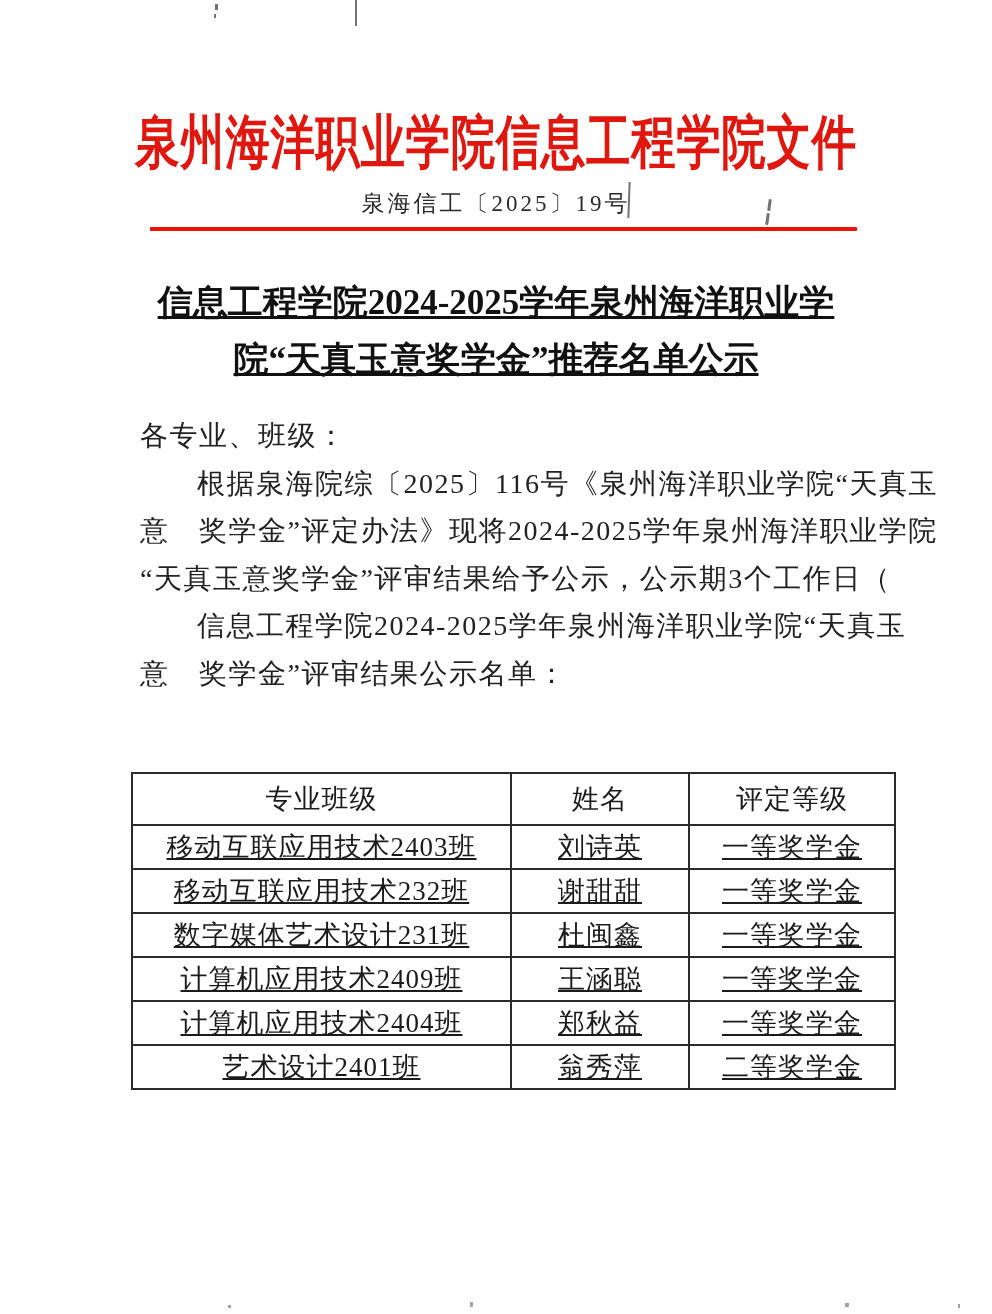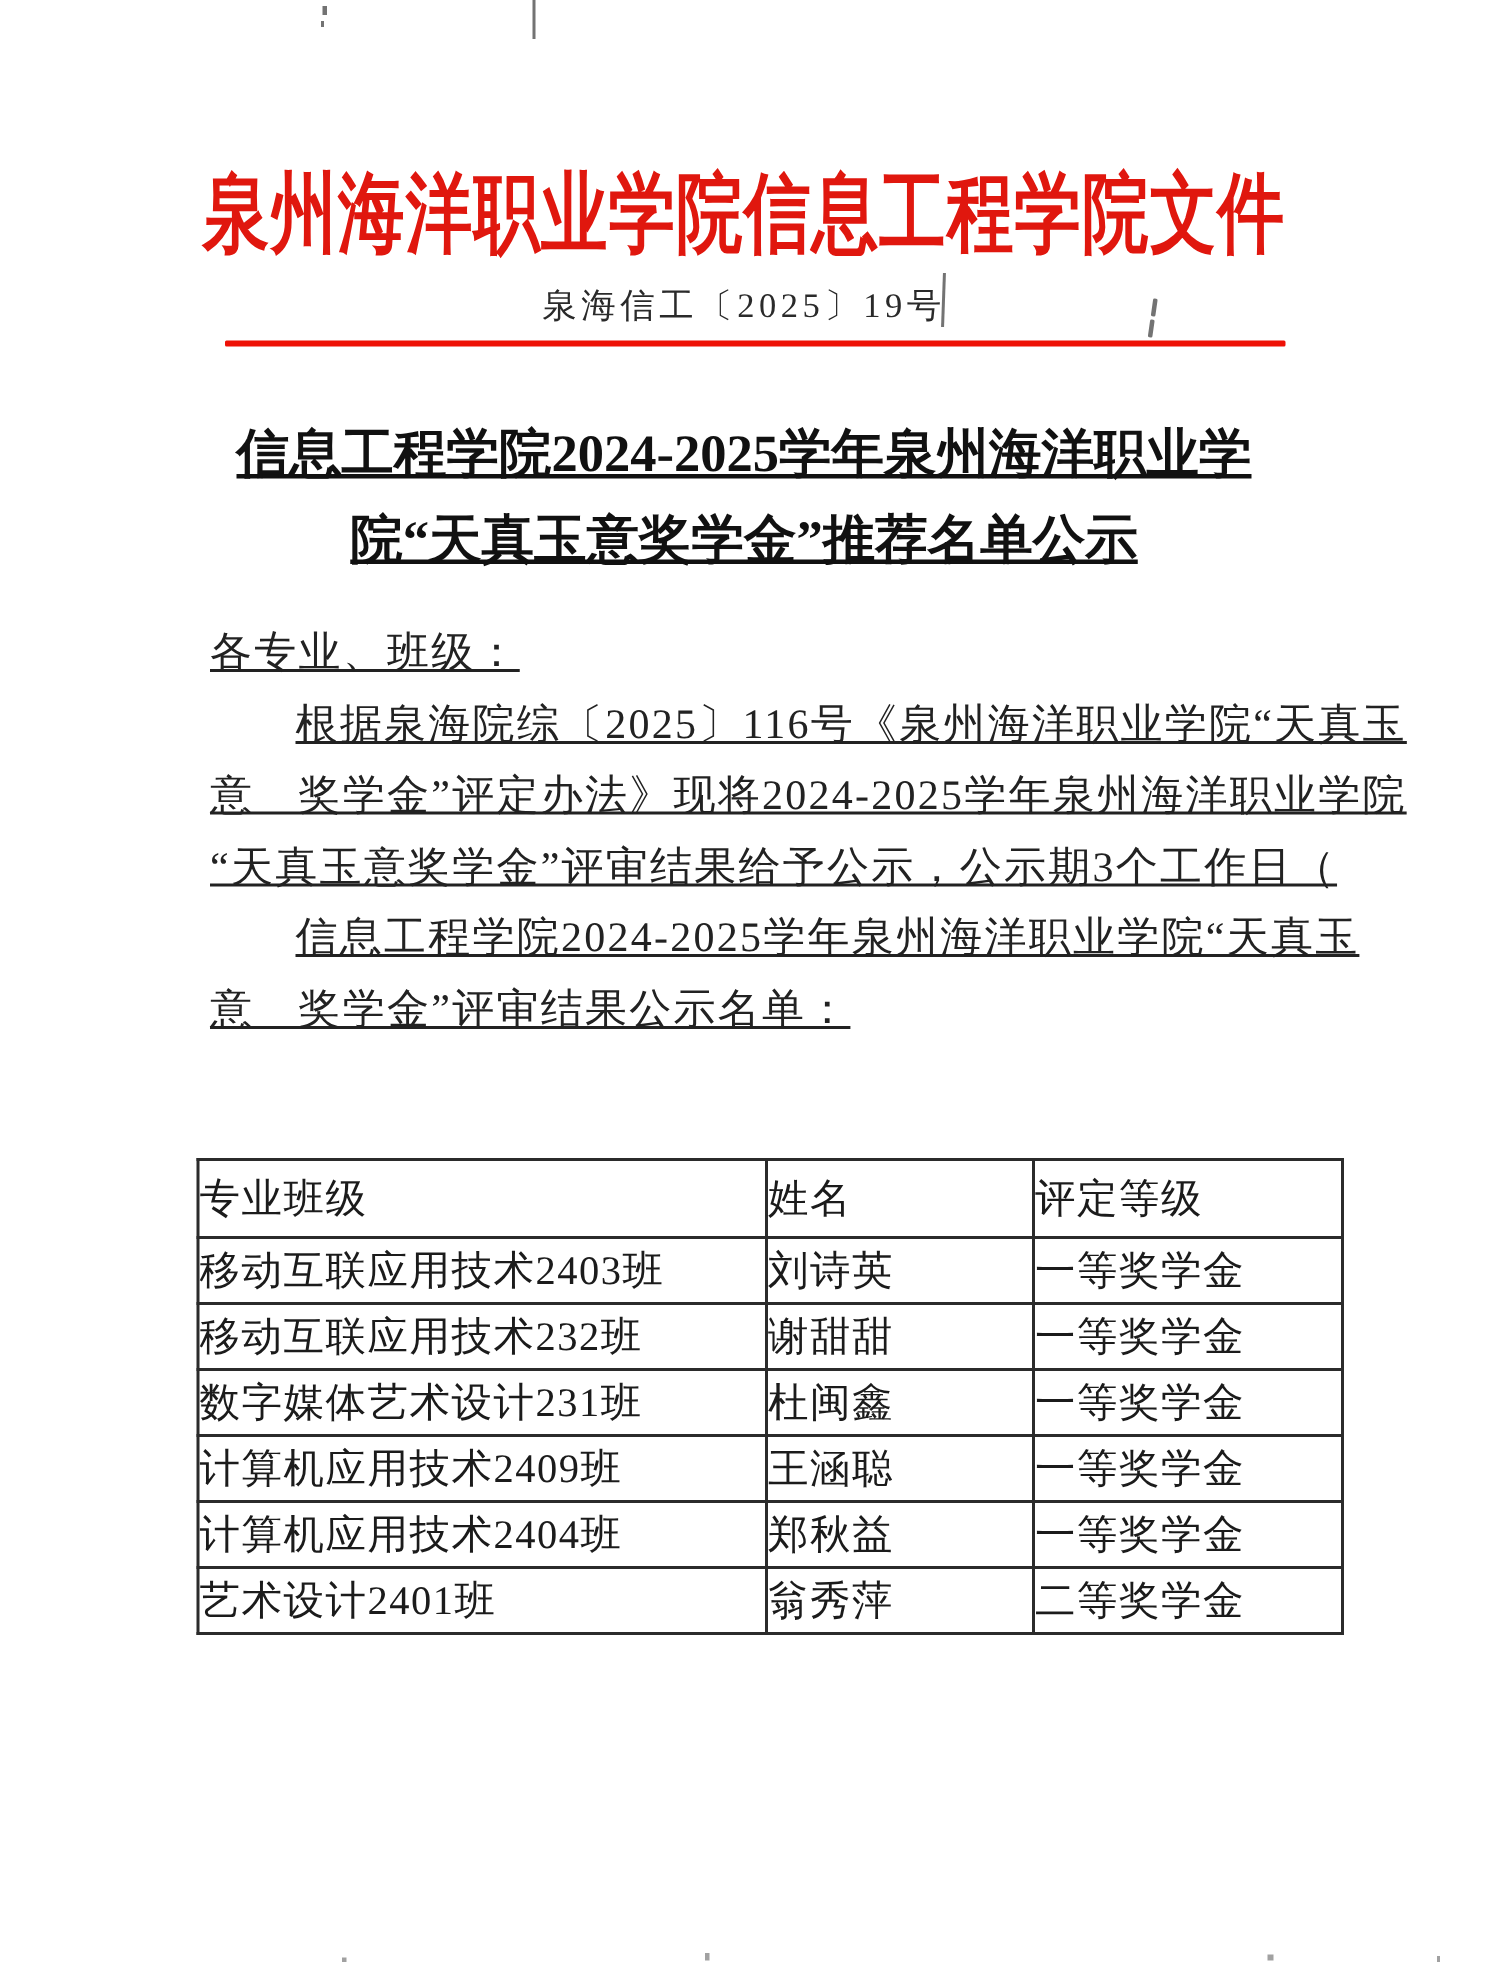--- a/index.html
+++ b/index.html
@@ -59,47 +59,47 @@
   
   .body-text {
     position: absolute;
     top: 412px; left: 140px;
     width: 750px;
     font-size: 28px;
     line-height: 47.5px;
     color: #222;
     letter-spacing: 1.5px;
   }
-  .body-text p { white-space: nowrap; text-decoration: underline; }
+  .body-text p { white-space: nowrap; }
   .body-text p.indent { text-indent: 57px; }
 
   
   .award-table {
     position: absolute;
     top: 772px; left: 131px;
     border-collapse: collapse;
     table-layout: fixed;
     font-size: 27px;
     color: #1b1b1b;
     letter-spacing: 1px;
   }
   .award-table td, .award-table th {
     border: 2px solid #2b2b2b;
-    text-align: left;
+    text-align: center;
     vertical-align: middle;
     font-weight: normal;
     padding: 0;
     white-space: nowrap;
     overflow: hidden;
   }
   .award-table col.c1 { width: 379px; }
   .award-table col.c2 { width: 178px; }
   .award-table col.c3 { width: 206px; }
   .award-table tr.hdr  { height: 52px; }
-  .award-table tr.row  { height: 44px; }
+  .award-table tr.row  { height: 44px; text-decoration: underline; }
 
   
   .artifact { position: absolute; background: #444; opacity: 0.75; }
   .a-topbar   { top: 0;   left: 355px; width: 2px; height: 26px; }
   .a-topdot1  { top: 4px;  left: 215px; width: 3px; height: 6px; }
   .a-topdot2  { top: 14px; left: 214px; width: 2px; height: 4px; }
   .a-hao-stroke { top: 182px; left: 628px; width: 2px; height: 36px; transform: rotate(2deg); }
   .a-comma1 { top: 199px; left: 768px; width: 3px; height: 12px; transform: rotate(8deg); border-radius: 1px; }
   .a-comma2 { top: 213px; left: 766px; width: 3px; height: 12px; transform: rotate(8deg); border-radius: 1px; }
   .a-botdot1 { top: 1305px; left: 228px; width: 3px; height: 3px; opacity: .5; }

